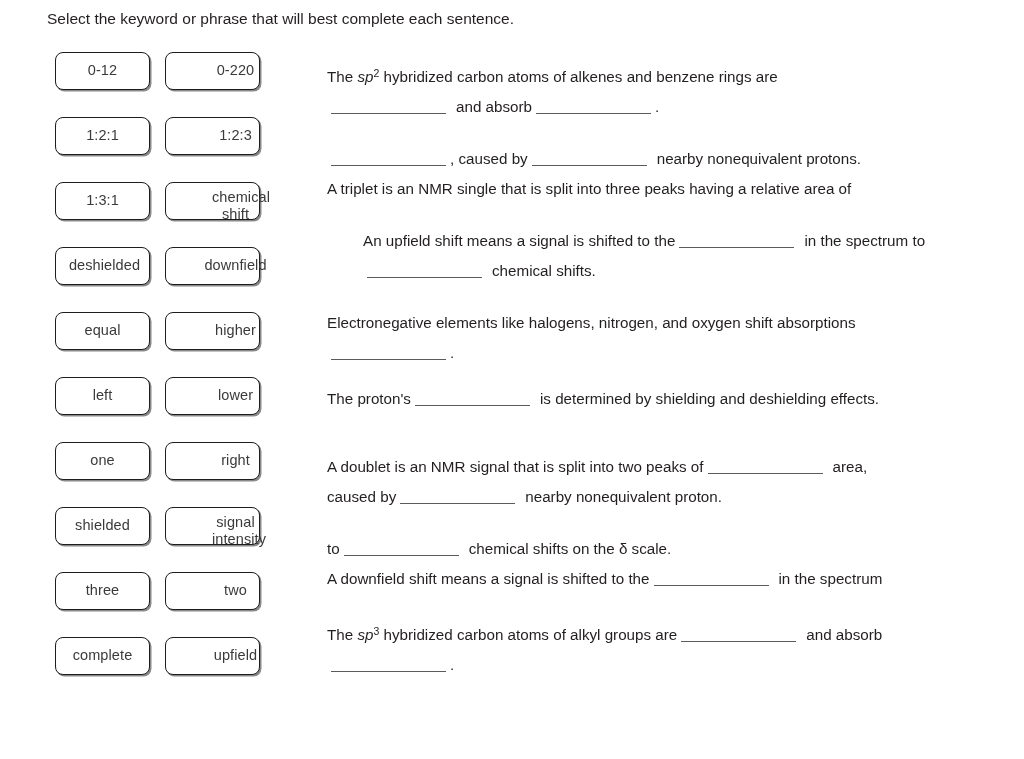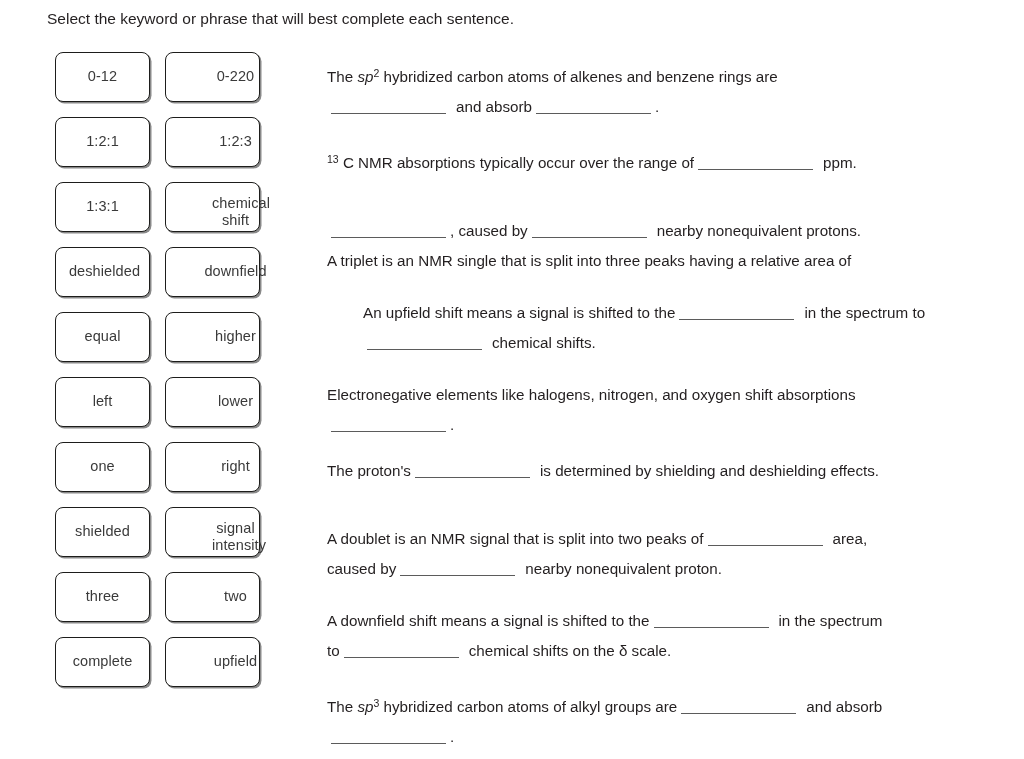--- a/index.html
+++ b/index.html
@@ -35,21 +35,21 @@
     width: 206px;
   }
   .bank-row {
     position: relative;
     height: 65px;
   }
   .chip {
     position: absolute;
     top: 0;
     width: 95px;
-    height: 50px;
+    height: 38px;
     box-sizing: border-box;
     border: 1.6px solid #1d1d1b;
     border-radius: 8px;
     background: #ffffff;
     box-shadow: 1.5px 1.5px 0 0 rgba(40,40,40,0.55);
     display: flex;
     align-items: center;
     justify-content: center;
     overflow: visible;
   }
@@ -207,79 +207,74 @@
 
   <div class="question" style="margin-bottom:22px;">
     <div class="q-line">
       <span>The </span><span class="ital">sp</span><span class="sup">2</span><span> hybridized carbon atoms of alkenes and benzene rings are</span>
     </div>
     <div class="q-line">
       <span class="blank"></span><span class="gap-sm"></span><span>and absorb</span><span class="blank"></span><span>.</span>
     </div>
   </div>
 
+
+  <div class="question" style="margin-bottom:22px;">
+    <div class="q-line">
+      <span class="blank"></span><span>, caused by</span><span class="blank"></span><span class="gap-sm"></span><span>nearby nonequivalent protons.</span>
+    </div>
+    <div class="q-line">
+      <span>A triplet is an NMR single that is split into three peaks having a relative area of</span>
+    </div>
+  </div>
+
+  <div class="question" style="margin-bottom:22px;margin-left:36px;">
+    <div class="q-line">
+      <span>An upfield shift means a signal is shifted to the</span><span class="blank"></span><span class="gap-sm"></span><span>in the spectrum to</span>
+    </div>
+    <div class="q-line">
+      <span class="blank"></span><span class="gap-sm"></span><span>chemical shifts.</span>
+    </div>
+  </div>
+
+  <div class="question" style="margin-bottom:16px;">
+    <div class="q-line">
+      <span>Electronegative elements like halogens, nitrogen, and oxygen shift absorptions</span>
+    </div>
+    <div class="q-line">
+      <span class="blank"></span><span>.</span>
+    </div>
+  </div>
+
   <div class="question" style="margin-bottom:38px;">
     <div class="q-line">
-      <span class="sup">13</span><span> C NMR absorptions typically occur over the range of</span><span class="blank"></span><span class="gap-sm"></span><span>ppm.</span>
-    </div>
-  </div>
-
-  <div class="question" style="margin-bottom:22px;">
-    <div class="q-line">
-      <span class="blank"></span><span>, caused by</span><span class="blank"></span><span class="gap-sm"></span><span>nearby nonequivalent protons.</span>
-    </div>
-    <div class="q-line">
-      <span>A triplet is an NMR single that is split into three peaks having a relative area of</span>
-    </div>
-  </div>
-
-  <div class="question" style="margin-bottom:22px;margin-left:36px;">
-    <div class="q-line">
-      <span>An upfield shift means a signal is shifted to the</span><span class="blank"></span><span class="gap-sm"></span><span>in the spectrum to</span>
-    </div>
-    <div class="q-line">
-      <span class="blank"></span><span class="gap-sm"></span><span>chemical shifts.</span>
-    </div>
-  </div>
-
-  <div class="question" style="margin-bottom:16px;">
-    <div class="q-line">
-      <span>Electronegative elements like halogens, nitrogen, and oxygen shift absorptions</span>
+      <span>The proton's</span><span class="blank"></span><span class="gap-sm"></span><span>is determined by shielding and deshielding effects.</span>
+    </div>
+  </div>
+
+  <div class="question" style="margin-bottom:22px;">
+    <div class="q-line">
+      <span>A doublet is an NMR signal that is split into two peaks of</span><span class="blank"></span><span class="gap-sm"></span><span>area,</span>
+    </div>
+    <div class="q-line">
+      <span>caused by</span><span class="blank"></span><span class="gap-sm"></span><span>nearby nonequivalent proton.</span>
+    </div>
+  </div>
+
+  <div class="question" style="margin-bottom:22px;">
+    <div class="q-line">
+      <span>to</span><span class="blank"></span><span class="gap-sm"></span><span>chemical shifts on the δ scale.</span>
+    </div>
+    <div class="q-line">
+      <span>A downfield shift means a signal is shifted to the</span><span class="blank"></span><span class="gap-sm"></span><span>in the spectrum</span>
+    </div>
+  </div>
+
+  <div class="question">
+    <div class="q-line">
+      <span>The </span><span class="ital">sp</span><span class="sup">3</span><span> hybridized carbon atoms of alkyl groups are</span><span class="blank"></span><span class="gap-sm"></span><span>and absorb</span>
     </div>
     <div class="q-line">
       <span class="blank"></span><span>.</span>
     </div>
   </div>
 
-  <div class="question" style="margin-bottom:38px;">
-    <div class="q-line">
-      <span>The proton's</span><span class="blank"></span><span class="gap-sm"></span><span>is determined by shielding and deshielding effects.</span>
-    </div>
-  </div>
-
-  <div class="question" style="margin-bottom:22px;">
-    <div class="q-line">
-      <span>A doublet is an NMR signal that is split into two peaks of</span><span class="blank"></span><span class="gap-sm"></span><span>area,</span>
-    </div>
-    <div class="q-line">
-      <span>caused by</span><span class="blank"></span><span class="gap-sm"></span><span>nearby nonequivalent proton.</span>
-    </div>
-  </div>
-
-  <div class="question" style="margin-bottom:22px;">
-    <div class="q-line">
-      <span>A downfield shift means a signal is shifted to the</span><span class="blank"></span><span class="gap-sm"></span><span>in the spectrum</span>
-    </div>
-    <div class="q-line">
-      <span>to</span><span class="blank"></span><span class="gap-sm"></span><span>chemical shifts on the δ scale.</span>
-    </div>
-  </div>
-
-  <div class="question">
-    <div class="q-line">
-      <span>The </span><span class="ital">sp</span><span class="sup">3</span><span> hybridized carbon atoms of alkyl groups are</span><span class="blank"></span><span class="gap-sm"></span><span>and absorb</span>
-    </div>
-    <div class="q-line">
-      <span class="blank"></span><span>.</span>
-    </div>
-  </div>
-
 </div>
 
 </body></html>

